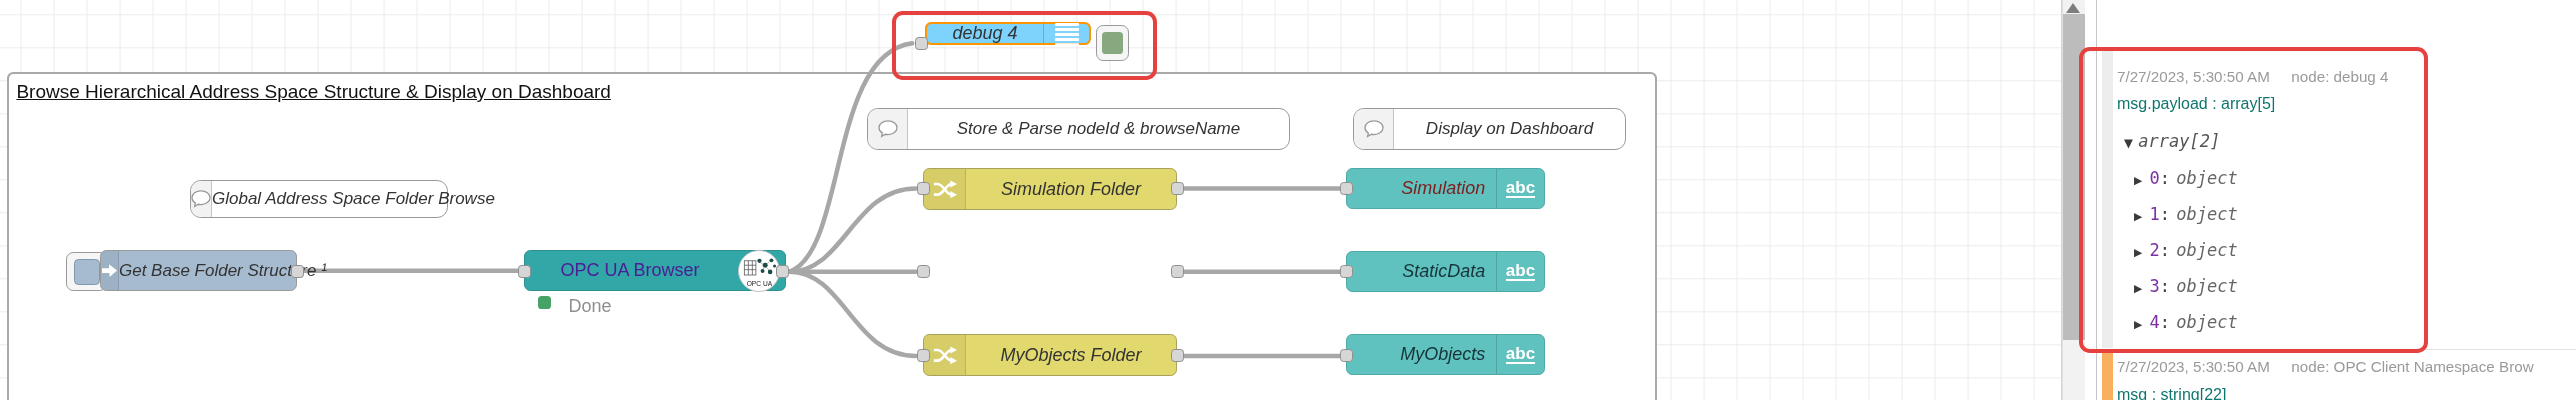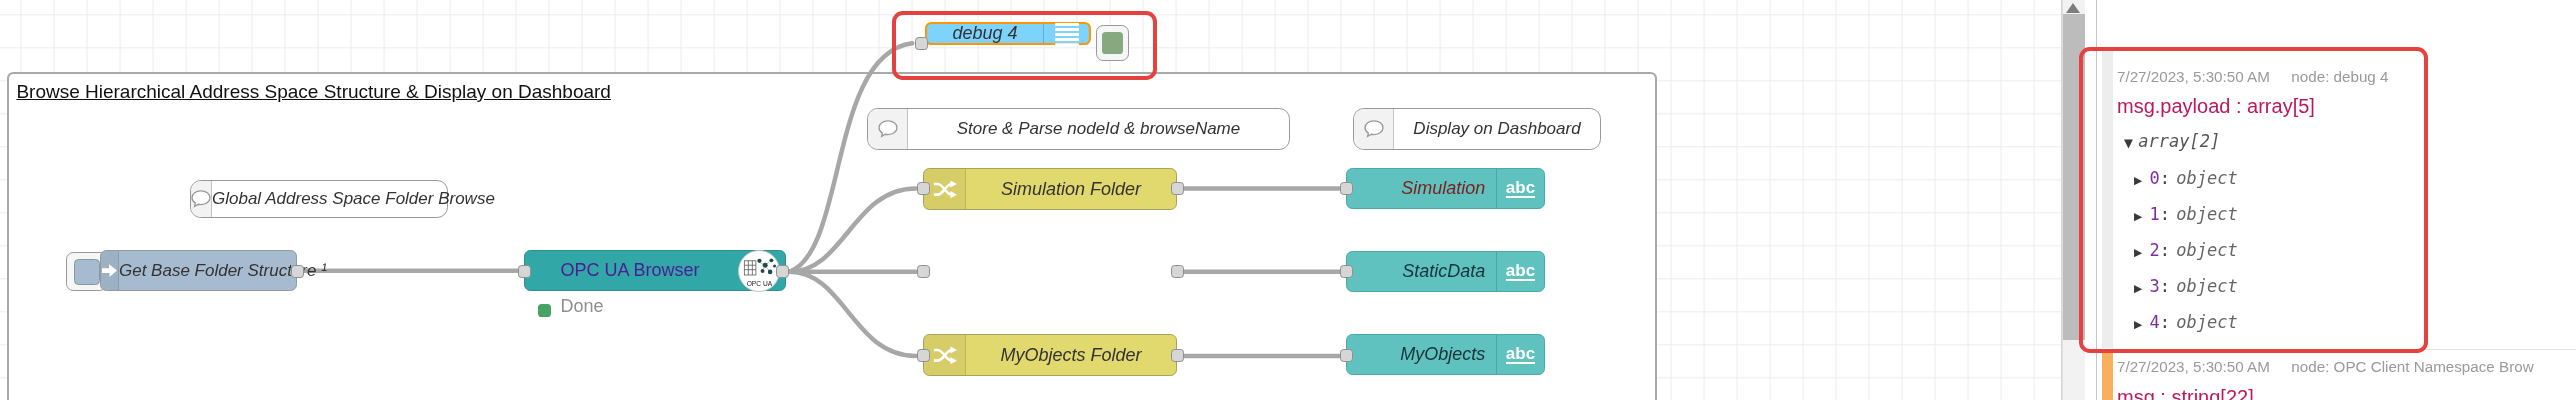--- a/index.html
+++ b/index.html
@@ -22,40 +22,40 @@
   .icon-cell{width:41px;display:flex;align-items:center;justify-content:center;
     background:rgba(0,0,0,0.05);border-right:0.9px solid rgba(0,0,0,0.12);
     border-radius:5.4px 0 0 5.4px;}
   .comment{position:absolute;display:flex;align-items:stretch;box-sizing:border-box;
     background:#fff;border:1.3px solid #999;border-radius:10.8px;}
   .comment .icon-cell{background:#f2f2f2;border-right:0.9px solid #c4c4c4;border-radius:10px 0 0 10px;width:39px;}
   .comment .nr-label{font-size:17px;color:#333;}
   .port{position:absolute;width:13.4px;height:12.5px;background:#d6d6d6;
     border:1.3px solid #8f8f8f;border-radius:3.6px;box-sizing:border-box;}
   .red-box{position:absolute;border:4.5px solid #e5413e;border-radius:10.8px;box-sizing:border-box;}
-  .status-row{position:absolute;display:flex;align-items:flex-end;gap:9px;}
+  .status-row{position:absolute;display:flex;align-items:flex-start;gap:17px;}
   .status-dot{width:13.4px;height:13.4px;border-radius:3.6px;background:#46a266;}
   .status-text{font-size:18px;color:#8f8f8f;}
   .toggle-housing{position:absolute;background:#f6f6f6;border:1.8px solid #999;
     border-radius:7.2px;box-sizing:border-box;display:flex;align-items:center;justify-content:center;}
   .toggle-inner{width:20.6px;height:22.4px;background:#87a980;border-radius:3.6px;}
   .abc-badge{width:47px;display:flex;align-items:center;justify-content:center;
     border-left:0.9px solid rgba(0,0,0,0.15);}
   .abc-badge span{color:#fff;font-weight:bold;font-size:17px;border-bottom:2.7px solid #fff;
     line-height:1.05;font-style:normal;}
   
   .v-line{position:absolute;top:0;width:0.9px;height:401px;}
   .scroll-track{position:absolute;left:2062px;top:0;width:23px;height:401px;background:#f2f2f2;
     border-left:0.9px solid #e0e0e0;box-sizing:border-box;}
   .scroll-arrow{position:absolute;left:2066px;top:2.7px;width:0;height:0;
     border-left:7.2px solid transparent;border-right:7.2px solid transparent;
     border-bottom:10px solid #7d7d7d;}
   .scroll-thumb{position:absolute;left:2063px;top:14.3px;width:21.5px;height:326px;background:#bcbcbc;}
   .dbg-meta{position:absolute;display:flex;gap:21.5px;font-size:15.2px;color:#9a9a9a;white-space:nowrap;}
-  .dbg-payload{position:absolute;font-size:20px;color:#be185d;white-space:nowrap;}
+  .dbg-payload{position:absolute;font-size:16px;color:#0f766e;white-space:nowrap;}
   .tree-row{position:absolute;font-family:"DejaVu Sans Mono",monospace;font-size:17px;
     color:#444;white-space:nowrap;display:flex;align-items:baseline;}
   .tri{font-family:"DejaVu Sans",sans-serif;font-size:10.8px;color:#3a3a3a;margin-right:7.2px;font-style:normal;}
   .tri-down{font-size:11.6px;margin-right:5.4px;}
   .tkey{color:#7b2fa2;}
   .tsep{color:#444;}
   .tval{font-style:italic;color:#666;margin-left:6.3px;}
   .troot{font-style:italic;color:#555;}
   .gutter{position:absolute;width:10.8px;}
 </style>
@@ -92,21 +92,21 @@
     <span class="nr-label">Global Address Space Folder Browse</span>
   </div>
   <div class="comment" style="left:867px;top:108px;width:423px;height:42px">
     <span class="icon-cell">
       <svg width="20" height="18" viewBox="0 0 24 22">
           <path d="M12 1 C5.9 1 1 4.8 1 9.5 c0 2.7 1.6 5.1 4.1 6.6 L4.2 20 l4.6 -2.6 c1 .2 2.1 .4 3.2 .4 6.1 0 11 -3.8 11 -8.3 C23 4.8 18.1 1 12 1 Z" fill="#fff" stroke="#999" stroke-width="1.6"></path>
         </svg>
     </span>
     <span class="nr-label">Store &amp; Parse nodeId &amp; browseName</span>
   </div>
-  <div class="comment" style="left:1353px;top:108px;width:248px;height:42px">
+  <div class="comment" style="left:1353px;top:108px;width:273px;height:42px">
     <span class="icon-cell">
       <svg width="20" height="18" viewBox="0 0 24 22">
           <path d="M12 1 C5.9 1 1 4.8 1 9.5 c0 2.7 1.6 5.1 4.1 6.6 L4.2 20 l4.6 -2.6 c1 .2 2.1 .4 3.2 .4 6.1 0 11 -3.8 11 -8.3 C23 4.8 18.1 1 12 1 Z" fill="#fff" stroke="#999" stroke-width="1.6"></path>
         </svg>
     </span>
     <span class="nr-label">Display on Dashboard</span>
   </div>
 
   <div class="toggle-housing" style="left:66px;top:252px;width:41px;height:39px">
     <span style="width:26px;height:26px;background:#a6bbcf;border:1.8px solid #8199ad;border-radius:4.5px;box-sizing:border-box"></span>

